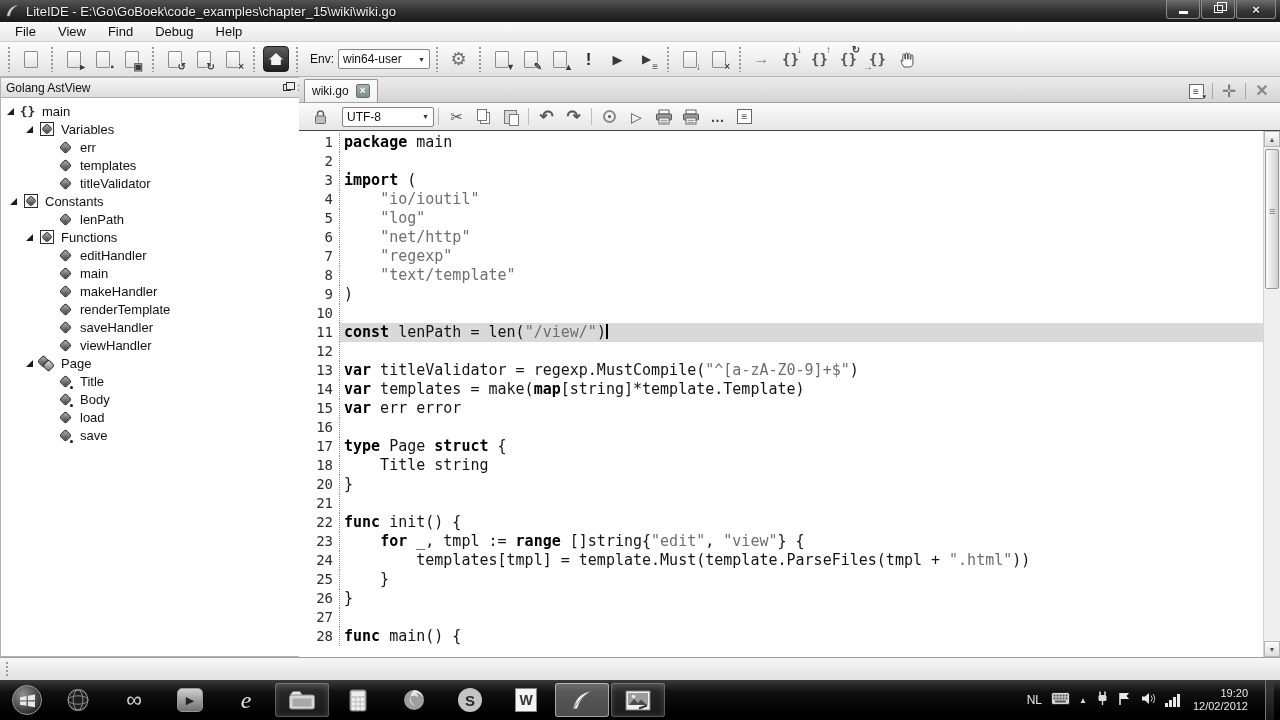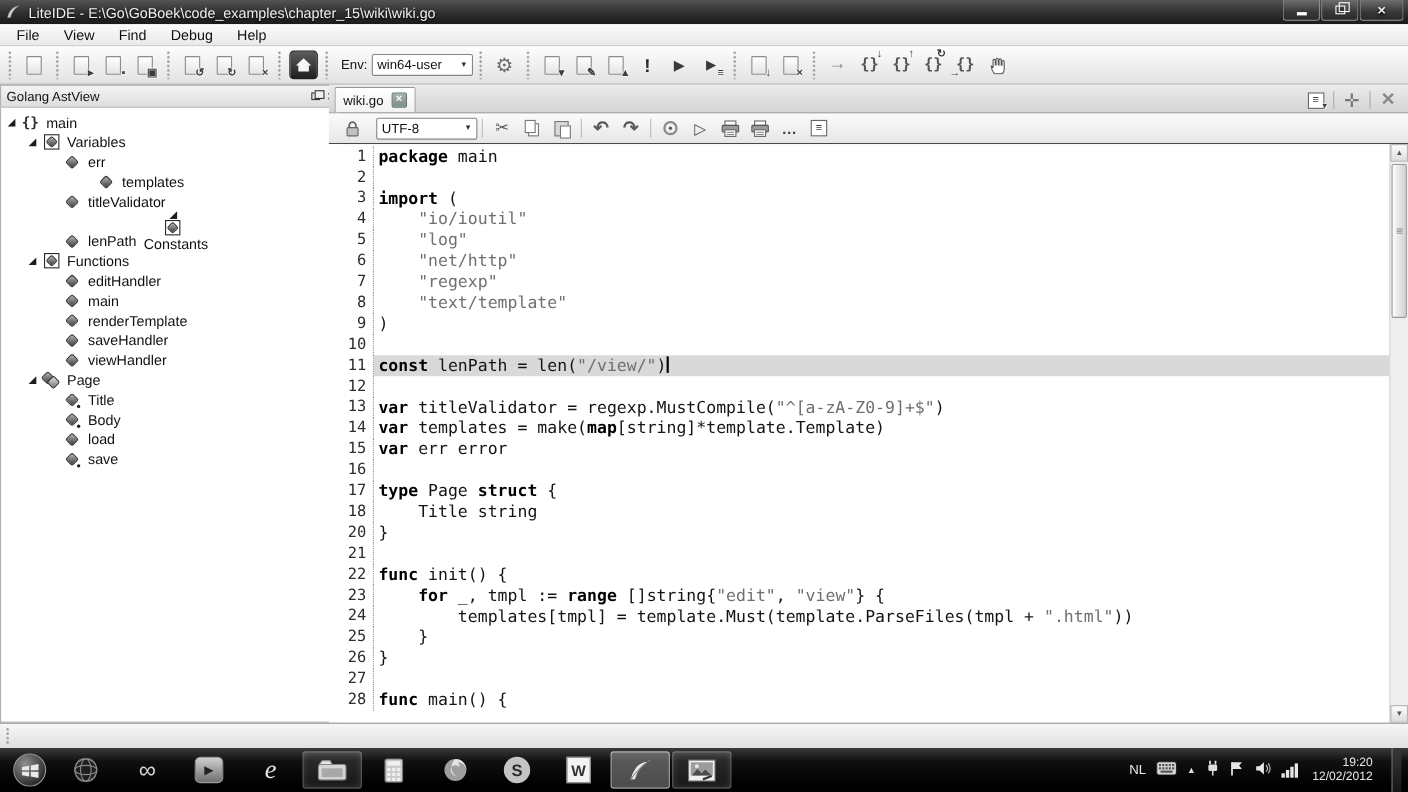--- a/index.html
+++ b/index.html
@@ -327,35 +327,35 @@
           </span>
           <span>Variables</span>
         </div>
         <div class="trow" style="padding-left: 44px;">
           <span class="tspc"></span>
           <span class="tico">
             <span class="dia"></span>
           </span>
           <span>err</span>
         </div>
-        <div class="trow" style="padding-left: 44px; margin-left: 31px;">
+        <div class="trow" style="padding-left: 44px;">
           <span class="tspc"></span>
           <span class="tico">
             <span class="dia"></span>
           </span>
           <span>templates</span>
         </div>
         <div class="trow" style="padding-left: 44px;">
           <span class="tspc"></span>
           <span class="tico">
             <span class="dia"></span>
           </span>
           <span>titleValidator</span>
         </div>
-        <div class="trow" style="padding-left: 9px; flex-direction: column;">
+        <div class="trow" style="padding-left: 9px;">
           <span class="texp"></span>
           <span class="tico">
             <span class="catbox">
               <span class="dia"></span>
             </span>
           </span>
           <span>Constants</span>
         </div>
         <div class="trow" style="padding-left: 44px;">
           <span class="tspc"></span>
@@ -379,20 +379,27 @@
             <span class="dia"></span>
           </span>
           <span>editHandler</span>
         </div>
         <div class="trow" style="padding-left: 44px;">
           <span class="tspc"></span>
           <span class="tico">
             <span class="dia"></span>
           </span>
           <span>main</span>
+        </div>
+        <div class="trow" style="padding-left: 44px;">
+          <span class="tspc"></span>
+          <span class="tico">
+            <span class="dia"></span>
+          </span>
+          <span>makeHandler</span>
         </div>
         <div class="trow" style="padding-left: 44px;">
           <span class="tspc"></span>
           <span class="tico">
             <span class="dia"></span>
           </span>
           <span>renderTemplate</span>
         </div>
         <div class="trow" style="padding-left: 44px;">
           <span class="tspc"></span>

